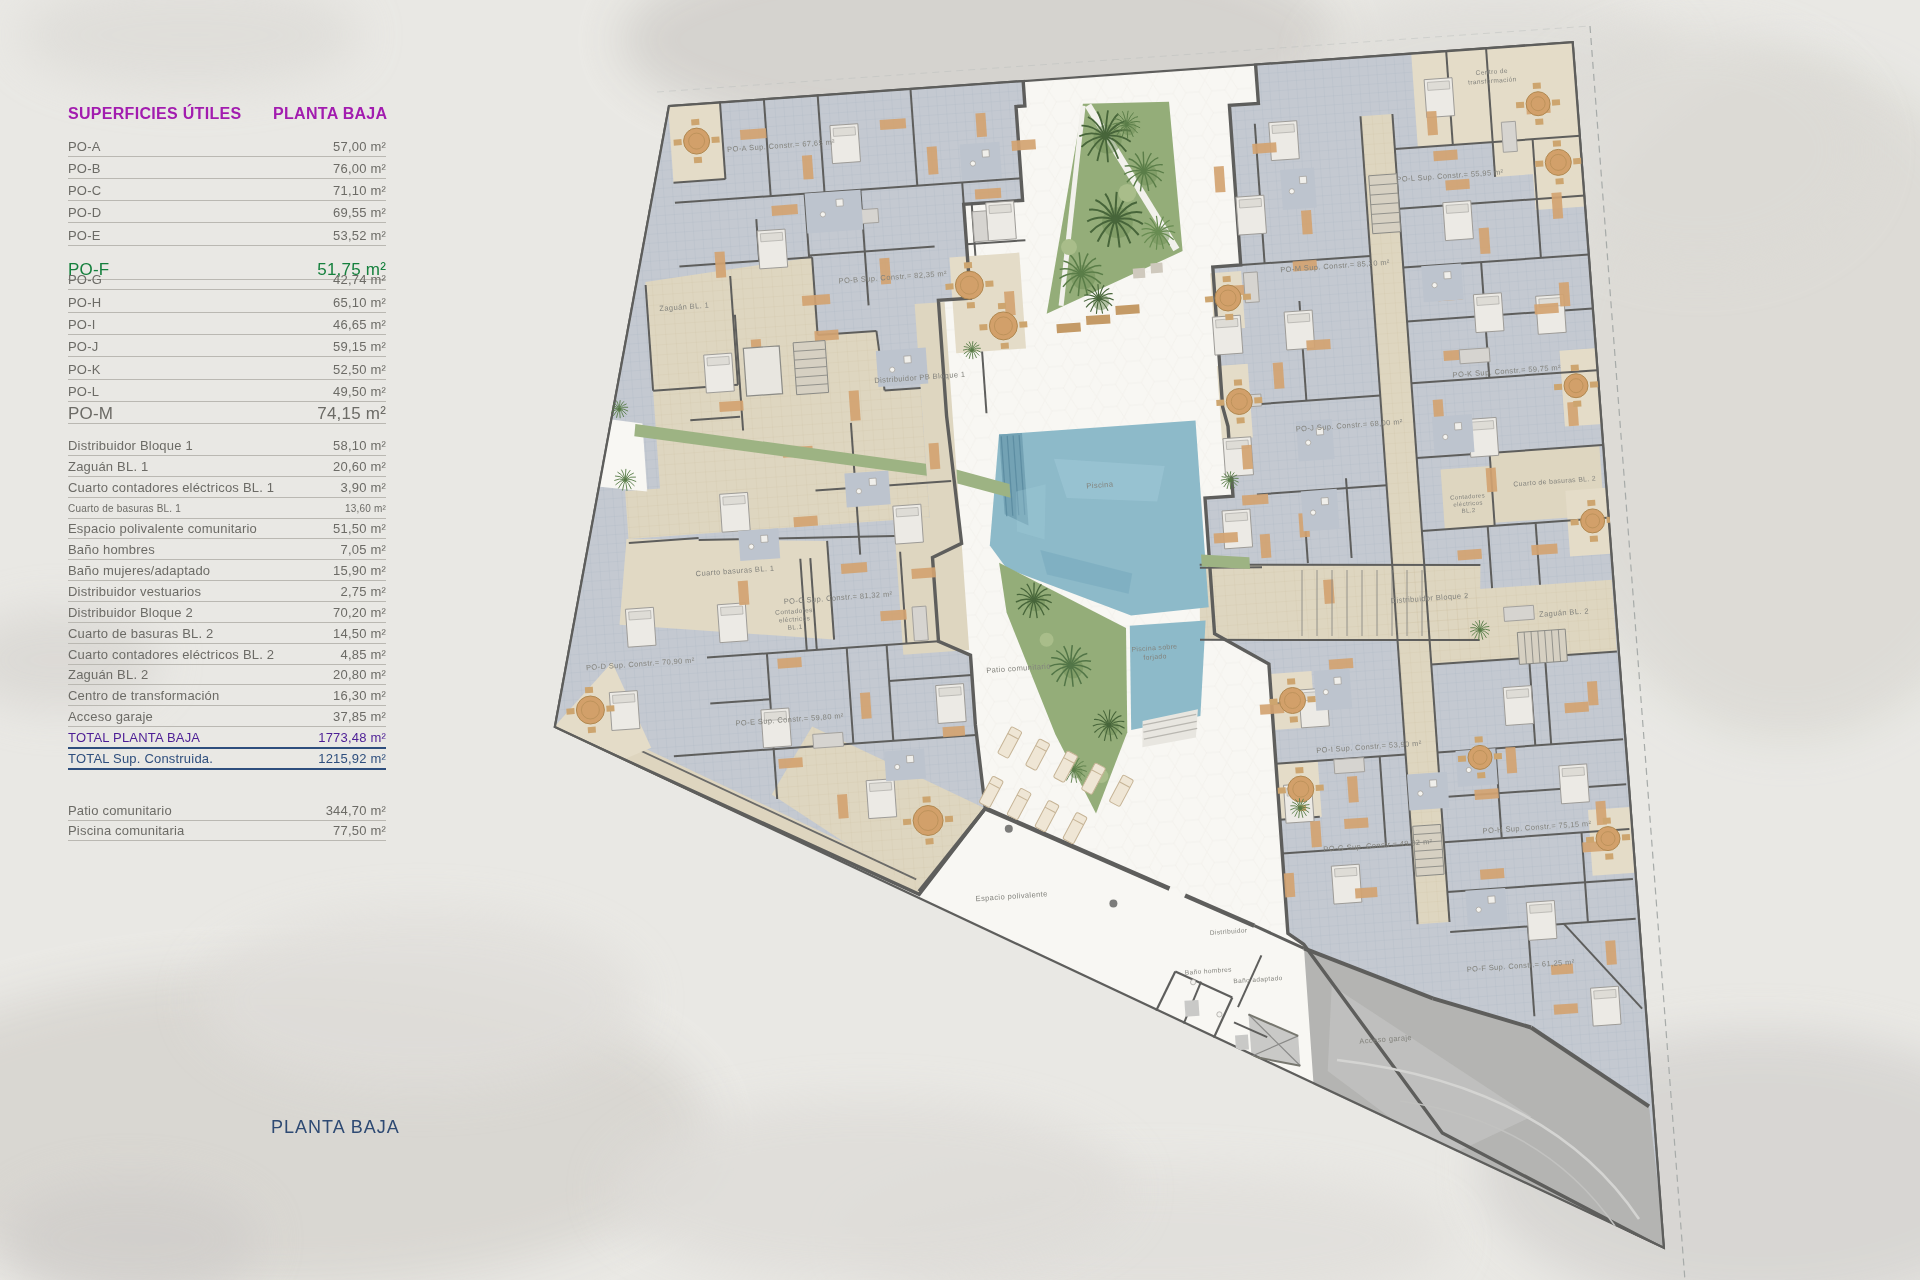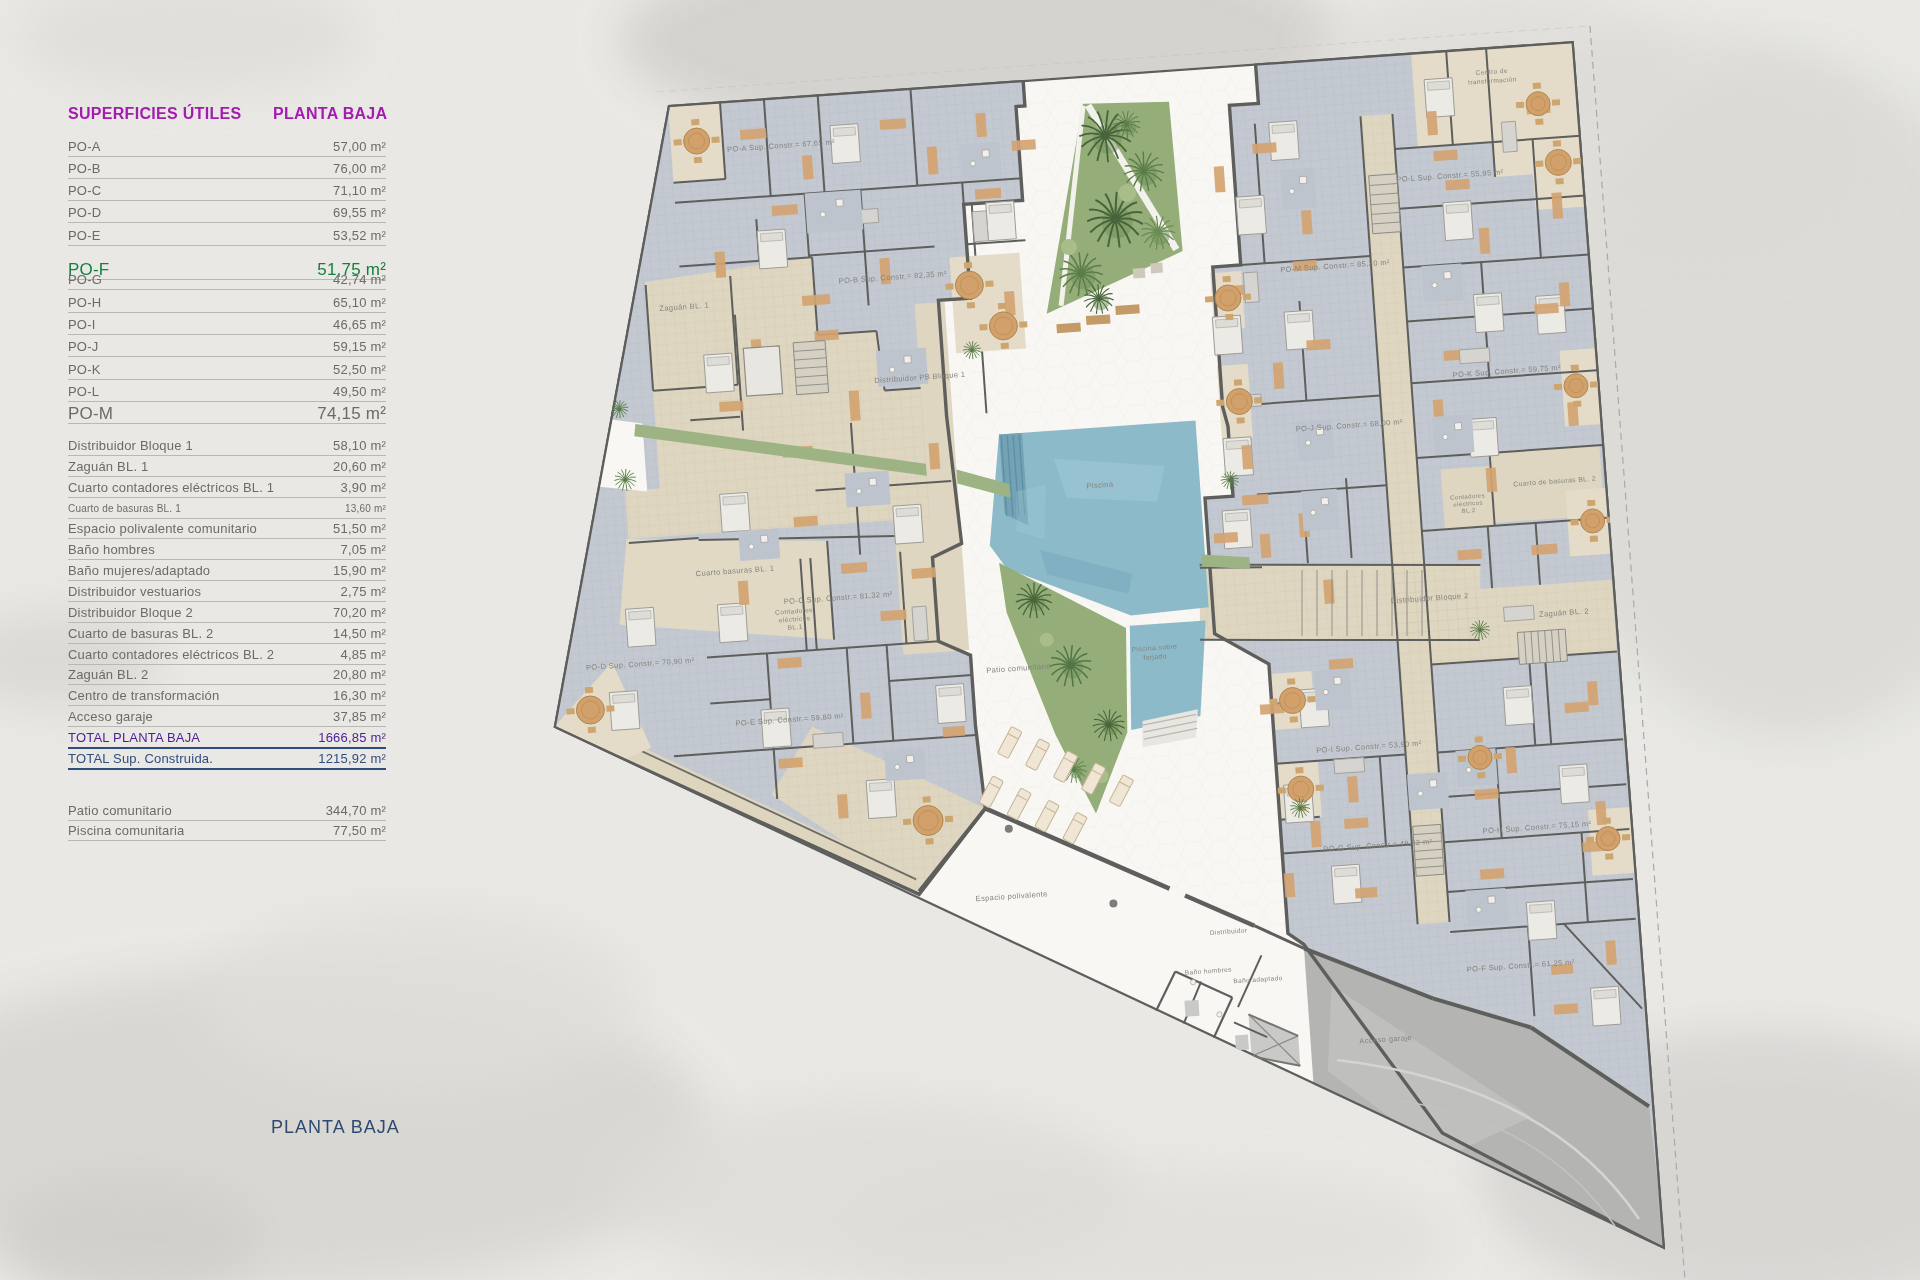--- a/index.html
+++ b/index.html
@@ -1035,21 +1035,21 @@
     <div class="row" style="top:686.2px;color:#6c6b66;border-bottom:1px solid #bab8b2;font-size:13px">
       <span>Centro de transformación</span>
       <span class="v">16,30 m²</span>
     </div>
     <div class="row" style="top:707.1px;color:#6c6b66;border-bottom:1px solid #bab8b2;font-size:13px">
       <span>Acceso garaje</span>
       <span class="v">37,85 m²</span>
     </div>
     <div class="row" style="top:727.9px;color:#4c1d95;border-bottom:2px solid #2e4e7d;font-size:13px">
       <span>TOTAL PLANTA BAJA</span>
-      <span class="v">1666,85 m²</span>
+      <span class="v">1773,48 m²</span>
     </div>
     <div class="row" style="top:748.8px;color:#2e4e7d;border-bottom:2px solid #2e4e7d;font-size:13px">
       <span>TOTAL Sup. Construida.</span>
       <span class="v">1215,92 m²</span>
     </div>
     <div class="row" style="top:800.5px;color:#6c6b66;border-bottom:1px solid #bab8b2;font-size:13px">
       <span>Patio comunitario</span>
       <span class="v">344,70 m²</span>
     </div>
     <div class="row" style="top:821.4px;color:#6c6b66;border-bottom:1px solid #bab8b2;font-size:13px">

